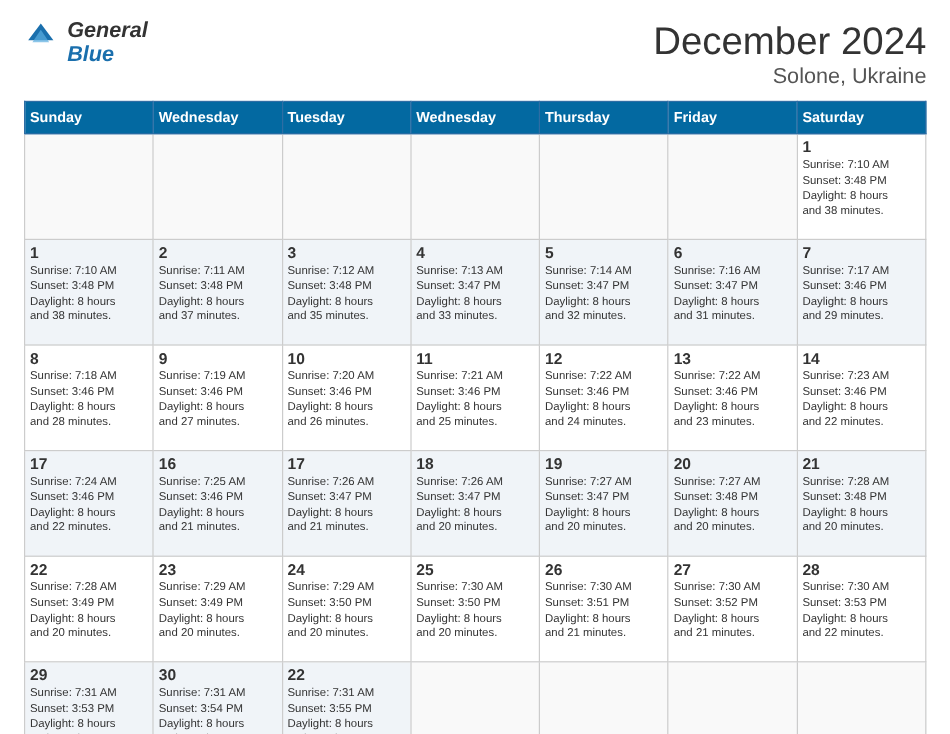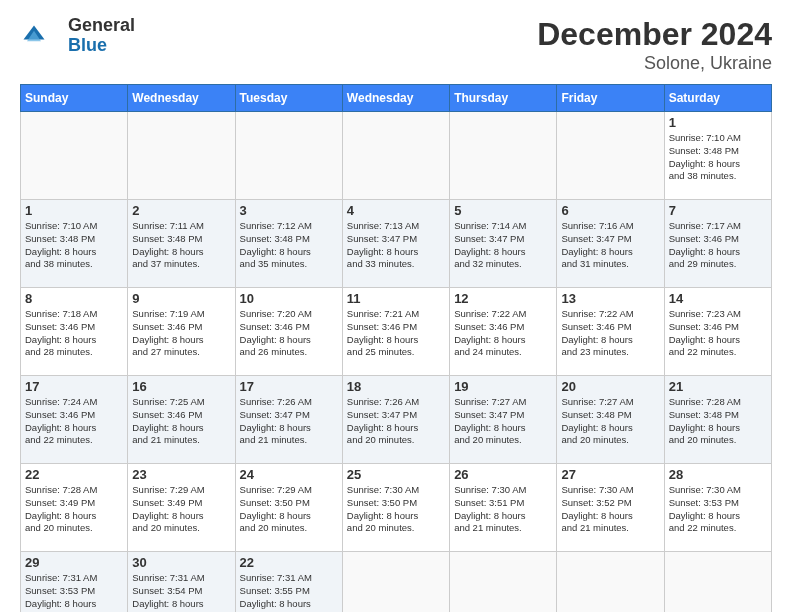--- a/index.html
+++ b/index.html
@@ -18,54 +18,55 @@
       flex-direction: column;
     }
     .header {
       display: flex;
       justify-content: space-between;
       align-items: flex-start;
       margin-bottom: 10px;
     }
     .logo {
       display: flex;
-      align-items: center;
-      gap: 20px;
+      align-items: flex-start;
+      gap: 8px;
+      font-style: italic;
     }
     .logo-text {
       font-size: 18px;
       font-weight: bold;
       line-height: 1.1;
     }
     .logo-general { color: #333; }
     .logo-blue { color: #1a6fad; margin-top: 48px; }
     .logo-icon {
       width: 28px;
       height: 28px;
     }
     .title-section {
       text-align: right;
     }
     .month-title {
       font-size: 32px;
-      font-weight: bold;
+      font-weight: normal;
       color: #333;
     }
     .subtitle {
       font-size: 18px;
       color: #555;
     }
     .calendar {
       flex: 1;
       border-collapse: collapse;
       width: 100%;
       table-layout: fixed;
     }
     .calendar thead tr {
-      background-color: #3b82f6;
+      background-color: #0369a1;
     }
     .calendar thead th {
       color: #fff;
       font-size: 12px;
       font-weight: bold;
       padding: 6px 4px;
       text-align: left;
       border: 1px solid #2e6da4;
     }
     .calendar tbody tr {

